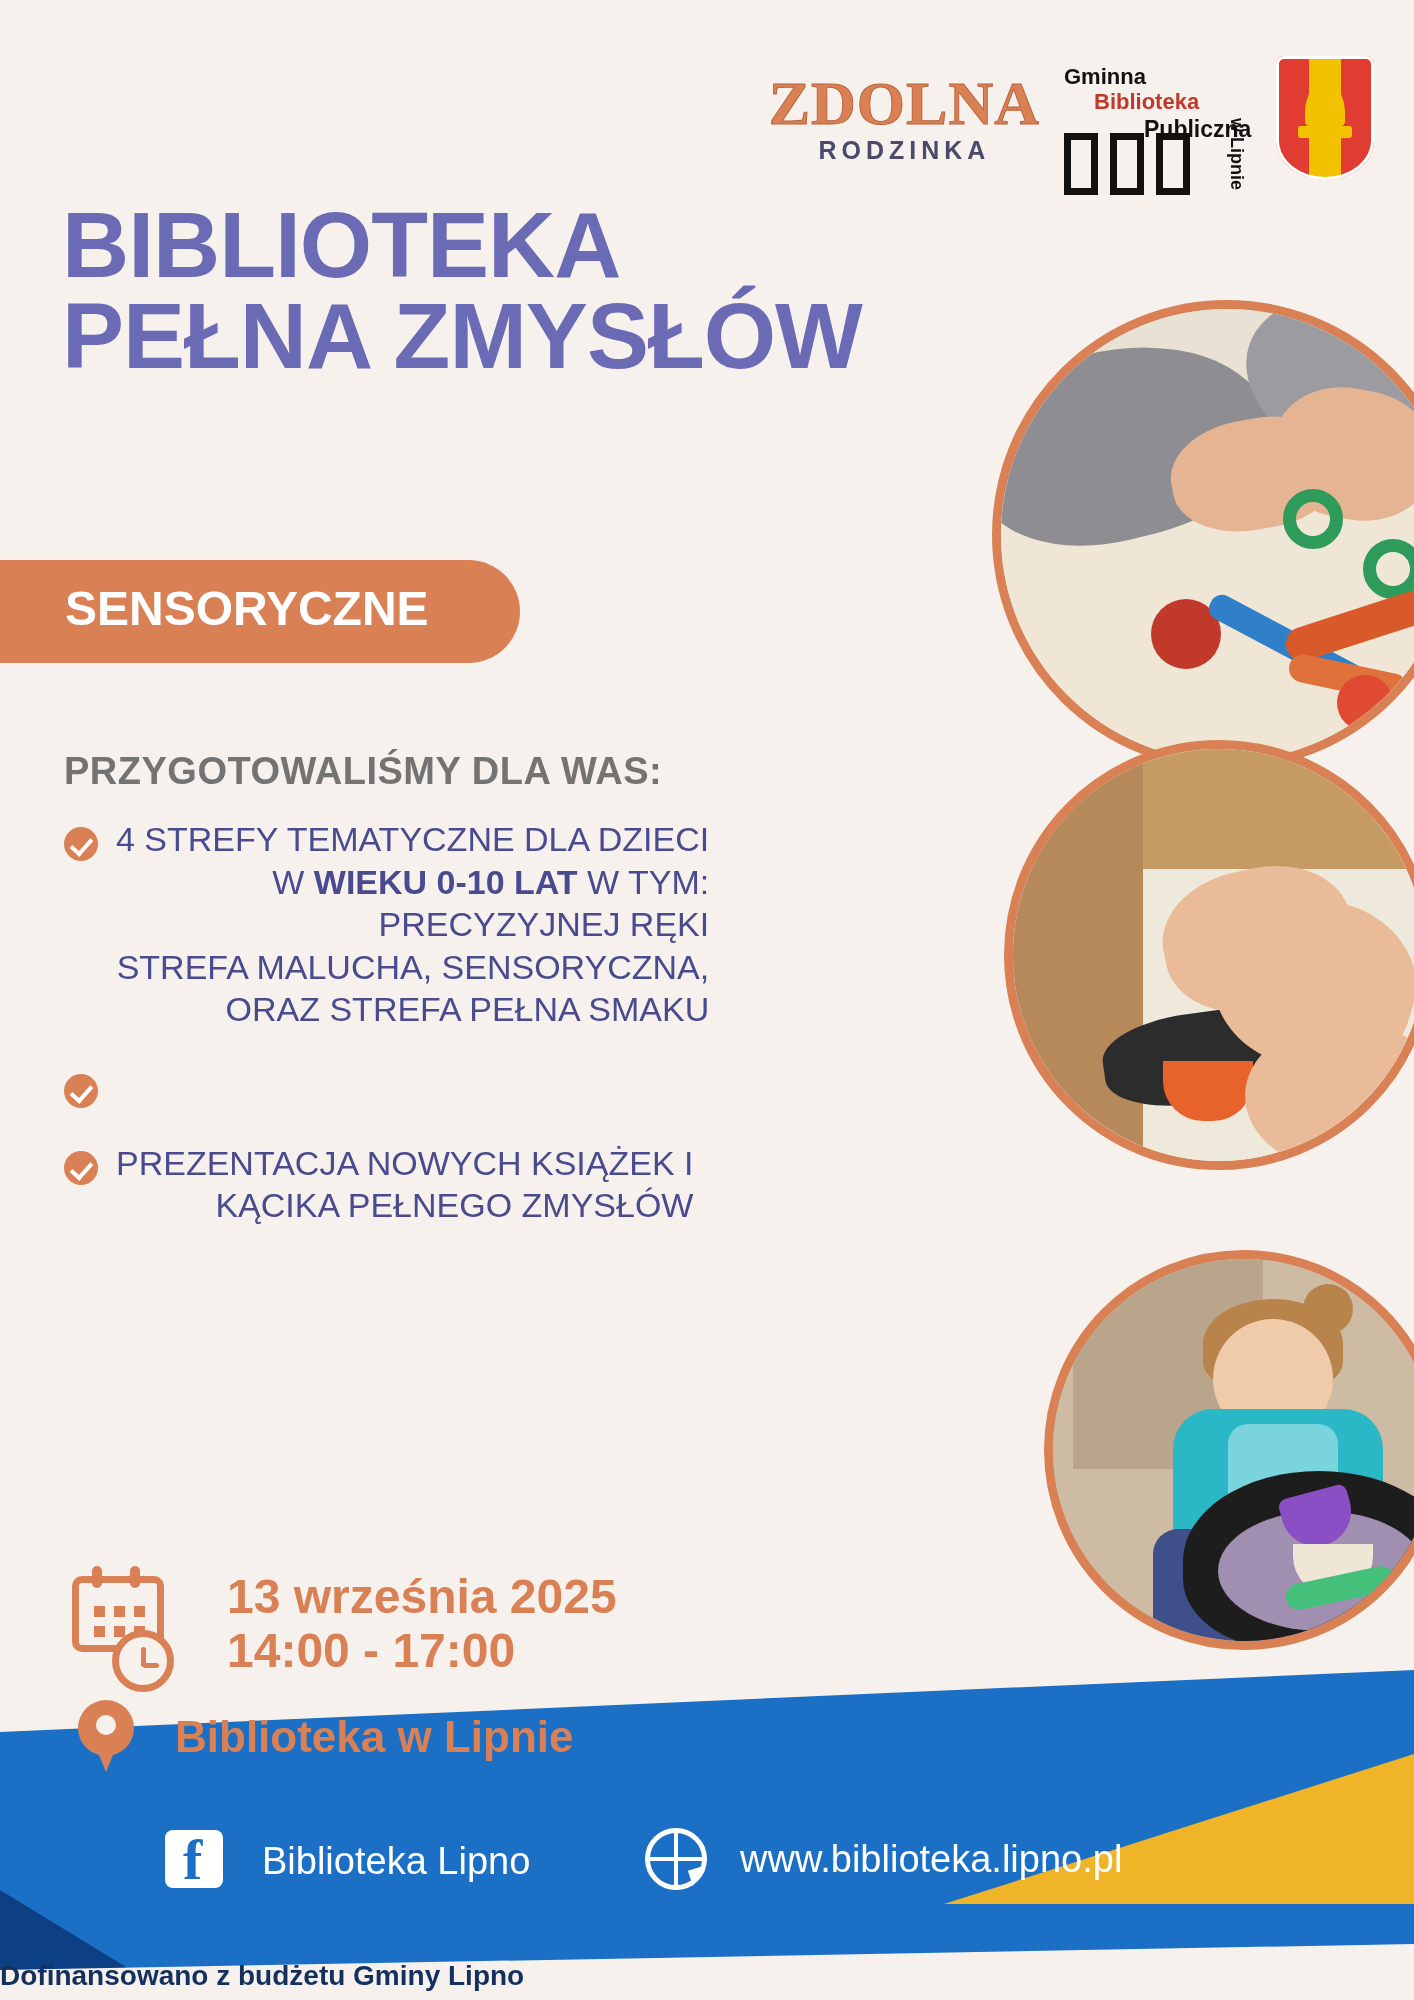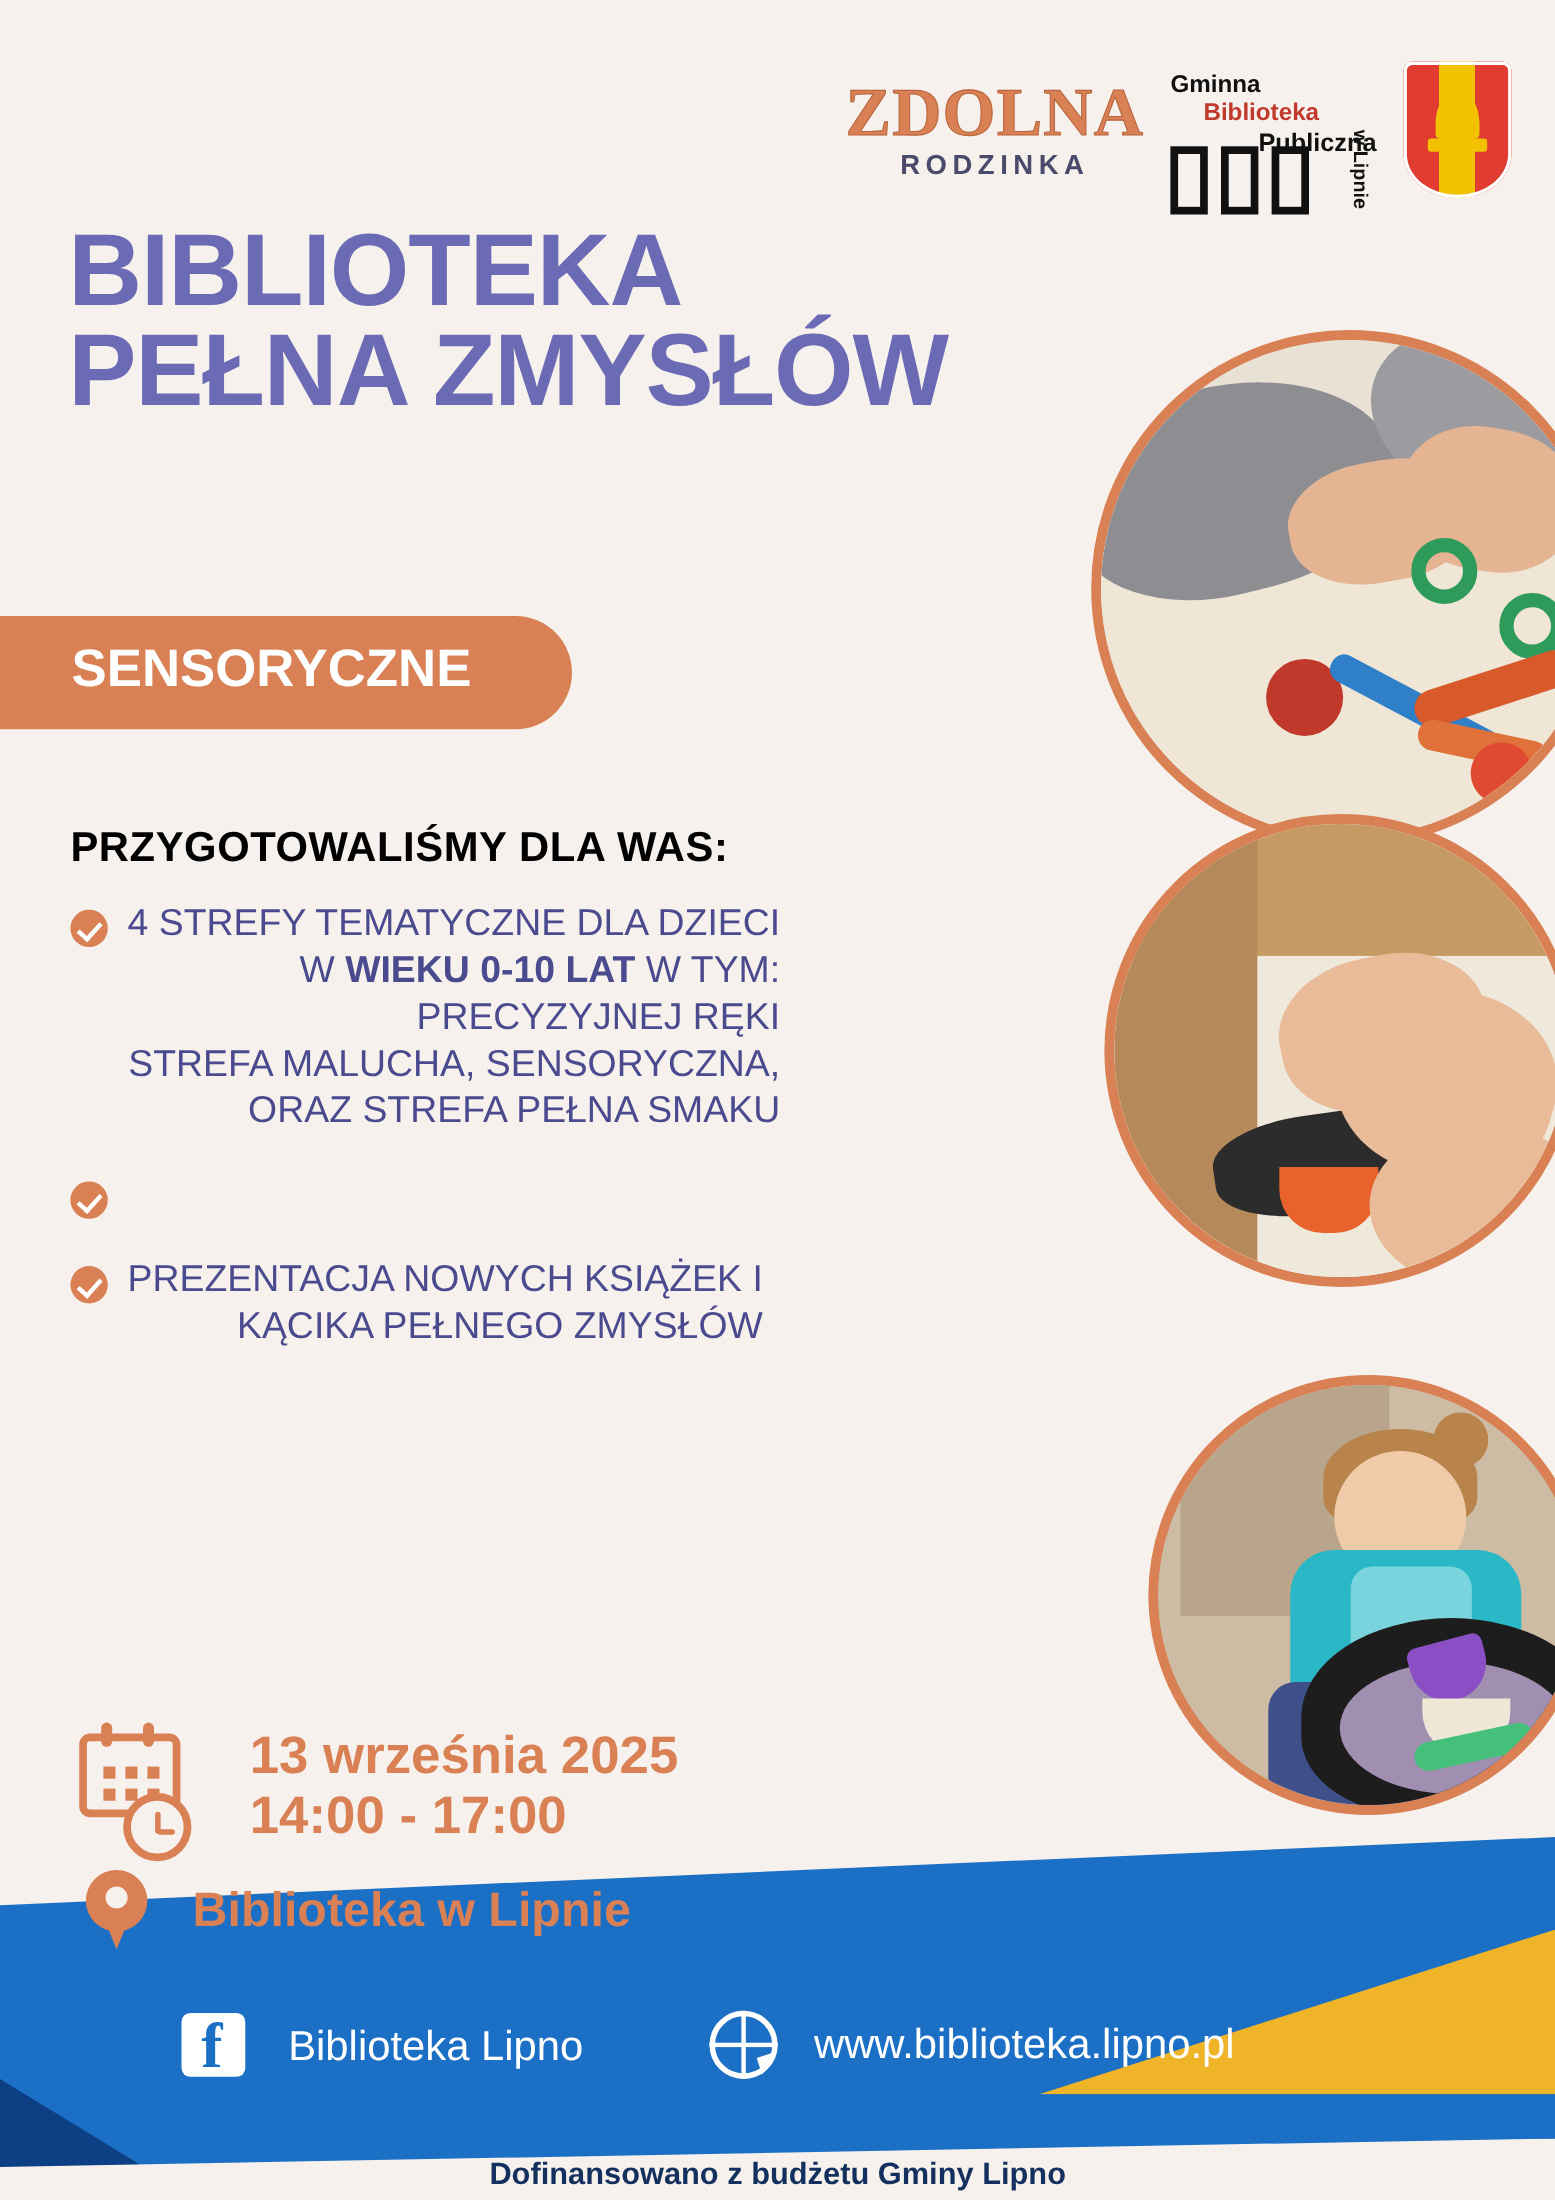--- a/index.html
+++ b/index.html
@@ -82,21 +82,21 @@
     width: 540px; padding: 22px 30px 26px 85px;
     background: #d98055;
     border-radius: 0 90px 90px 0;
     color: #fff; font-size: 48px; font-weight: 800; line-height: 1.14;
     text-transform: uppercase;
   }
 
   
   .intro {
     position: absolute; left: 64px; top: 750px;
-    font-size: 38px; font-weight: 800; color: #000000;
+    font-size: 38px; font-weight: 800; color: #737373;
     letter-spacing: .5px;
   }
 
   
   .bullets { position: absolute; left: 64px; top: 818px; width: 790px; }
   .bullet { display: flex; gap: 18px; margin-bottom: 34px; text-align: right; }
   .check {
     flex: 0 0 auto; margin-top: 9px;
     width: 34px; height: 34px; border-radius: 50%;
     background: #d98055; position: relative;
@@ -347,21 +347,21 @@
     width: 0; height: 0;
     border-left: 16px solid #fff; border-bottom: 16px solid transparent;
     transform: rotate(-18deg);
   }
   .web-label {
     position: absolute; left: 740px; top: 1838px;
     font-size: 38px; color: #fff;
   }
   .footer-note {
     position: absolute; left: 0; right: 0; bottom: 8px;
-    text-align: center; font-size: 28px; font-weight: 700; color: #13305f;
+    text-align: left; font-size: 28px; font-weight: 700; color: #13305f;
   }
 </style>
 </head>
 <body>
 
 <div id="poster">
 
   <div class="logo-row">
 
     <div class="zdolna-logo">

